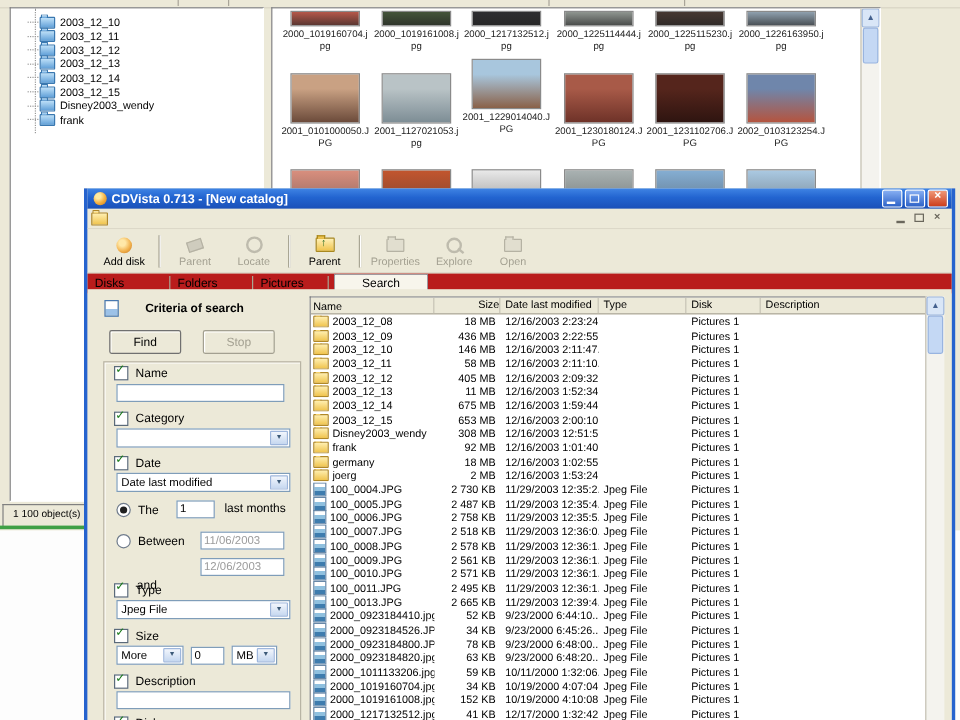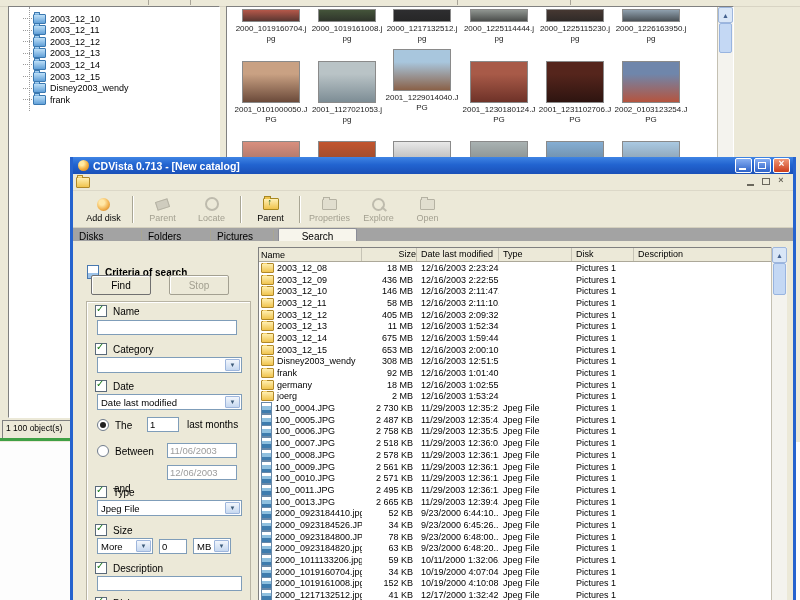--- a/index.html
+++ b/index.html
@@ -22,21 +22,21 @@
   .tree-label{font-size:9px;margin-left:4px;white-space:nowrap;}
   .bg-thumb-panel{position:absolute;left:226px;top:6px;width:506px;height:430px;overflow:hidden;}
   .th-cell{position:absolute;width:74px;text-align:center;}
   .th-img{margin:0 auto;width:56px;border:1px solid #8A8A8A;}
   .th-label{font-size:8px;line-height:10px;word-break:break-all;color:#222;margin-top:2px;}
   .vscroll{position:absolute;background:#F4F3EE;border-left:1px solid #C4C0B2;}
   .vs-btn{height:14px;background:#D9E6F7;border:1px solid #9EB6DC;border-radius:2px;
           font-size:7px;color:#44618E;display:flex;align-items:center;justify-content:center;}
   .vs-thumb{position:absolute;left:1px;right:1px;background:#C4D8F4;border:1px solid #98B4E0;border-radius:2px;}
   .bg-status{position:absolute;left:2px;top:420px;width:66px;height:16px;background:#ECE9D8;
-             border:1px solid;border-color:#808080 #fff #fff #808080;font-size:8.5px;padding:2px 0 0 3px;white-space:nowrap;overflow:hidden;}
+             border:1px solid;border-color:#808080 #fff #fff #808080;font-size:8.5px;padding:2px 0 0 3px;white-space:nowrap;overflow:hidden;text-align:center;}
   .bg-greenline{position:absolute;left:0;top:438px;width:70px;height:3px;}
 
   
   .app-window{position:absolute;left:70px;top:157px;width:726px;height:443px;background:#ECE9D8;
               border-left:3px solid #2663CE;border-right:3px solid #2663CE;box-sizing:border-box;}
   .titlebar{height:17px;background:linear-gradient(180deg,#3F84E4 0%,#2264D0 45%,#1A50B8 100%);
             display:flex;align-items:center;padding:0 3px;}
   .tb-appicon{width:11px;height:11px;border-radius:50%;margin:0 4px 0 2px;
               background:radial-gradient(circle at 35% 32%,#FFE9A0 0 20%,#F4B040 55%,#C87818);}
   .tb-title{color:#fff;font-weight:bold;font-size:10.5px;flex:1;white-space:nowrap;overflow:hidden;}
@@ -62,30 +62,30 @@
   .ico-disk{width:13px;height:13px;border-radius:50%;background:radial-gradient(circle at 38% 35%,#FFE8A8 0 22%,#F2B24E 58%,#C07018);}
   .ico-ring{width:10px;height:10px;border-radius:50%;border:2px solid #BEBBAD;}
   .ico-eraser{width:11px;height:7px;background:#CFCCBE;border:1px solid #B5B2A3;transform:rotate(-18deg);}
   .ico-foldgray{position:relative;width:13px;height:9px;background:#E1DECF;border:1px solid #B5B2A3;border-radius:1px;}
   .ico-foldgray::before{content:"";position:absolute;top:-3px;left:0;width:5px;height:2px;background:#E1DECF;border:1px solid #B5B2A3;border-bottom:none;}
   .ico-mag{position:relative;width:9px;height:9px;border:2px solid #BEBBAD;border-radius:50%;}
   .ico-mag::after{content:"";position:absolute;left:7px;top:8px;width:6px;height:2px;background:#BEBBAD;transform:rotate(40deg);}
   .ico-parent{position:relative;width:14px;height:10px;background:linear-gradient(#FFF0B4,#EFC34C);border:1px solid #A88820;border-radius:1px;}
   .ico-parent::before{content:"";position:absolute;top:-3px;left:0;width:5px;height:2px;background:#EFC34C;border:1px solid #A88820;border-bottom:none;}
   .ico-parent::after{content:"↑";position:absolute;left:4px;top:-2px;font-size:9px;font-weight:bold;color:#1A6018;}
-  .tabstrip{height:16px;position:relative;display:flex;align-items:stretch;background:#a3a3a3;border-bottom:1px solid #C8C4B4;font-size:10px;}
+  .tabstrip{height:16px;position:relative;display:flex;align-items:stretch;background:#b91c1c;border-bottom:1px solid #C8C4B4;font-size:10px;}
   .tab-flat{display:flex;align-items:center;padding-left:6px;box-sizing:border-box;}
   .tab-div{width:1px;background:#A9A694;margin:2px 0;}
   .tab-active{width:77px;margin-left:4px;background:#F7F5EC;border:1px solid #8A8C96;border-bottom-color:#F7F5EC;
               display:flex;align-items:center;justify-content:center;border-radius:2px 2px 0 0;}
   .content{position:absolute;left:0;top:84px;right:0;bottom:0;background:#ECE9D8;}
 
   
   .search-panel{position:absolute;left:8px;top:0;width:176px;bottom:0;font-size:10px;}
-  .sp-header{position:absolute;left:6px;top:24px;display:flex;align-items:center;gap:6px;font-weight:bold;font-size:10px;}
+  .sp-header{position:absolute;left:6px;top:9px;display:flex;align-items:center;gap:22px;font-weight:bold;font-size:10px;}
   .sp-hicon{width:10px;height:12px;background:linear-gradient(180deg,#fff 55%,#9CC2E8 55%);border:1px solid #4878B0;}
   .btn{position:absolute;height:18px;background:#ECE9D8;border:1px solid #707070;border-radius:2px;
        box-shadow:inset 1px 1px 0 #fff;font-size:10px;display:flex;align-items:center;justify-content:center;}
   .btn.disabled{color:#A3A091;border-color:#A3A091;}
   .groupbox{position:absolute;left:5px;top:60px;width:163px;bottom:-2px;border:1px solid #B8B4A4;
             box-shadow:inset 1px 1px 0 #fff;}
   .cb-row{position:absolute;display:flex;align-items:center;gap:6px;}
   .cb{width:10px;height:10px;background:#fff;border:1px solid #5A6A7A;position:relative;flex:0 0 auto;}
   .cb::after{content:"✓";position:absolute;left:0px;top:-3px;font-size:10px;color:#1A7A1A;}
   .radio{width:10px;height:10px;border:1px solid #707C8C;border-radius:50%;background:#fff;position:relative;flex:0 0 auto;}

